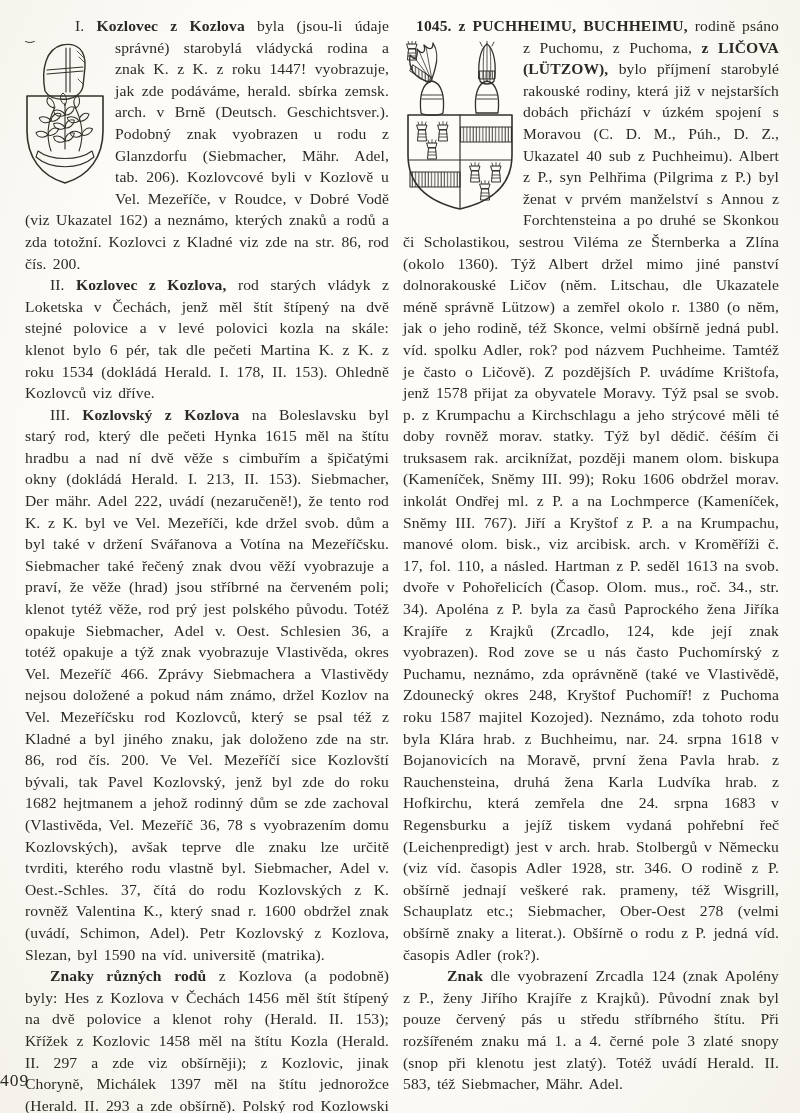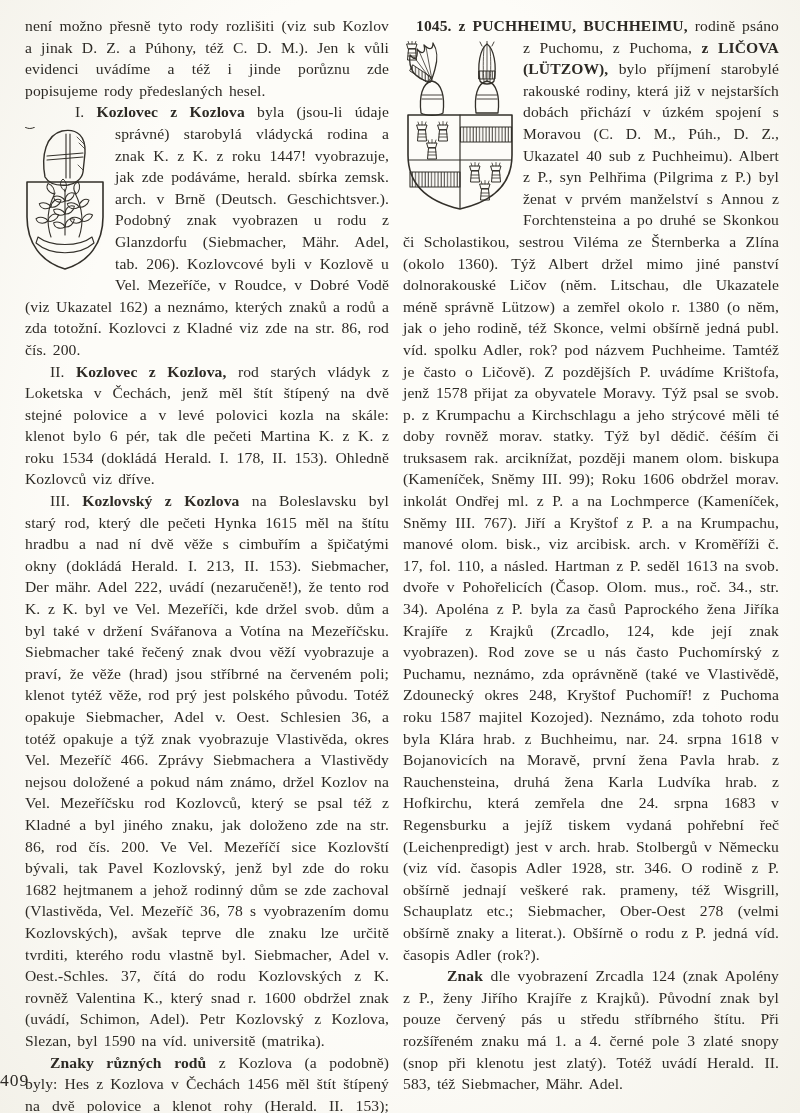--- a/index.html
+++ b/index.html
@@ -46,21 +46,20 @@
     <pattern id="hv" width="3.2" height="4" patternUnits="userSpaceOnUse">
       <path d="M1,0 V4" stroke="#33302a" stroke-width="0.9"></path>
     </pattern>
   </defs>
 </svg>
 
 <div class="page">
   <div class="columns">
 
     <div class="col col-left">
-      <p class="para"><span>není možno přesně tyto rody rozlišiti (viz sub Kozlov a jinak D. Z. a Púhony, též C. D. M.). Jen k vůli evidenci uvádíme a též i jinde porůznu zde popisujeme rody předeslaných hesel.</span></p>
 
       <div class="para">
         <div class="first-line ind-xl"><span>I. </span><span class="bold">Kozlovec z Kozlova</span><span> byla (jsou-li údaje</span></div>
         <div class="flow">
           <span class="float-illo illo-left" role="img" aria-label="great-helm-with-cross-slit-above-heater-shield-with-three-leafy-stalks-rising-from-curved-mound">
             <svg viewBox="0 0 80 157" fill="none" stroke="#33302a" stroke-width="1.4" stroke-linecap="round" stroke-linejoin="round">
 
               <path d="M20,50 C16,28 21,8 37,4 C53,1 61,10 60,26 L58,45 C57,52 50,57 43,58 C33,59 24,57 20,50 Z"></path>
               <path d="M22,29 L58,26 M22,33 L58,30" stroke-width="1.1"></path>
               <path d="M41,7 L41,51 M45,7 L45,51" stroke-width="1.1"></path>

